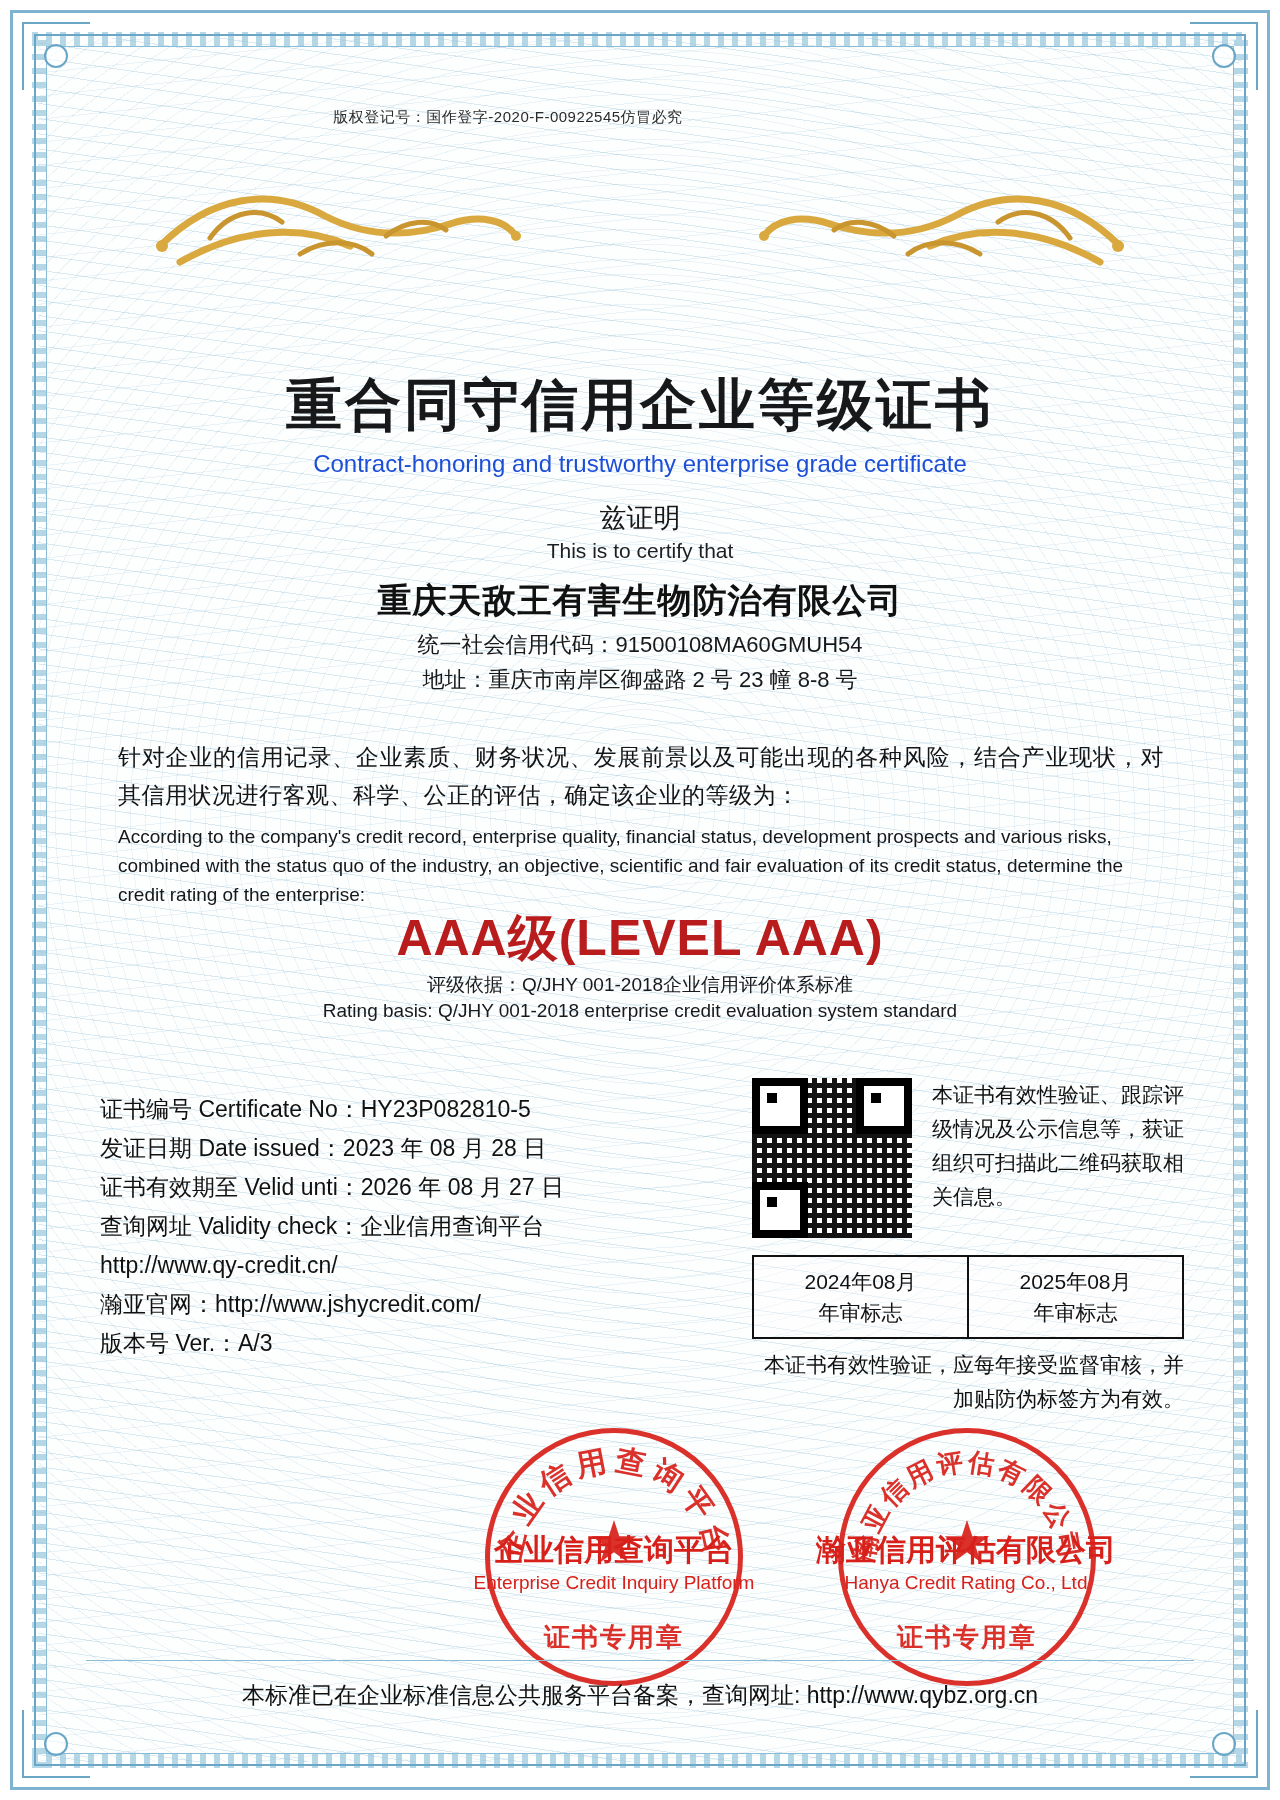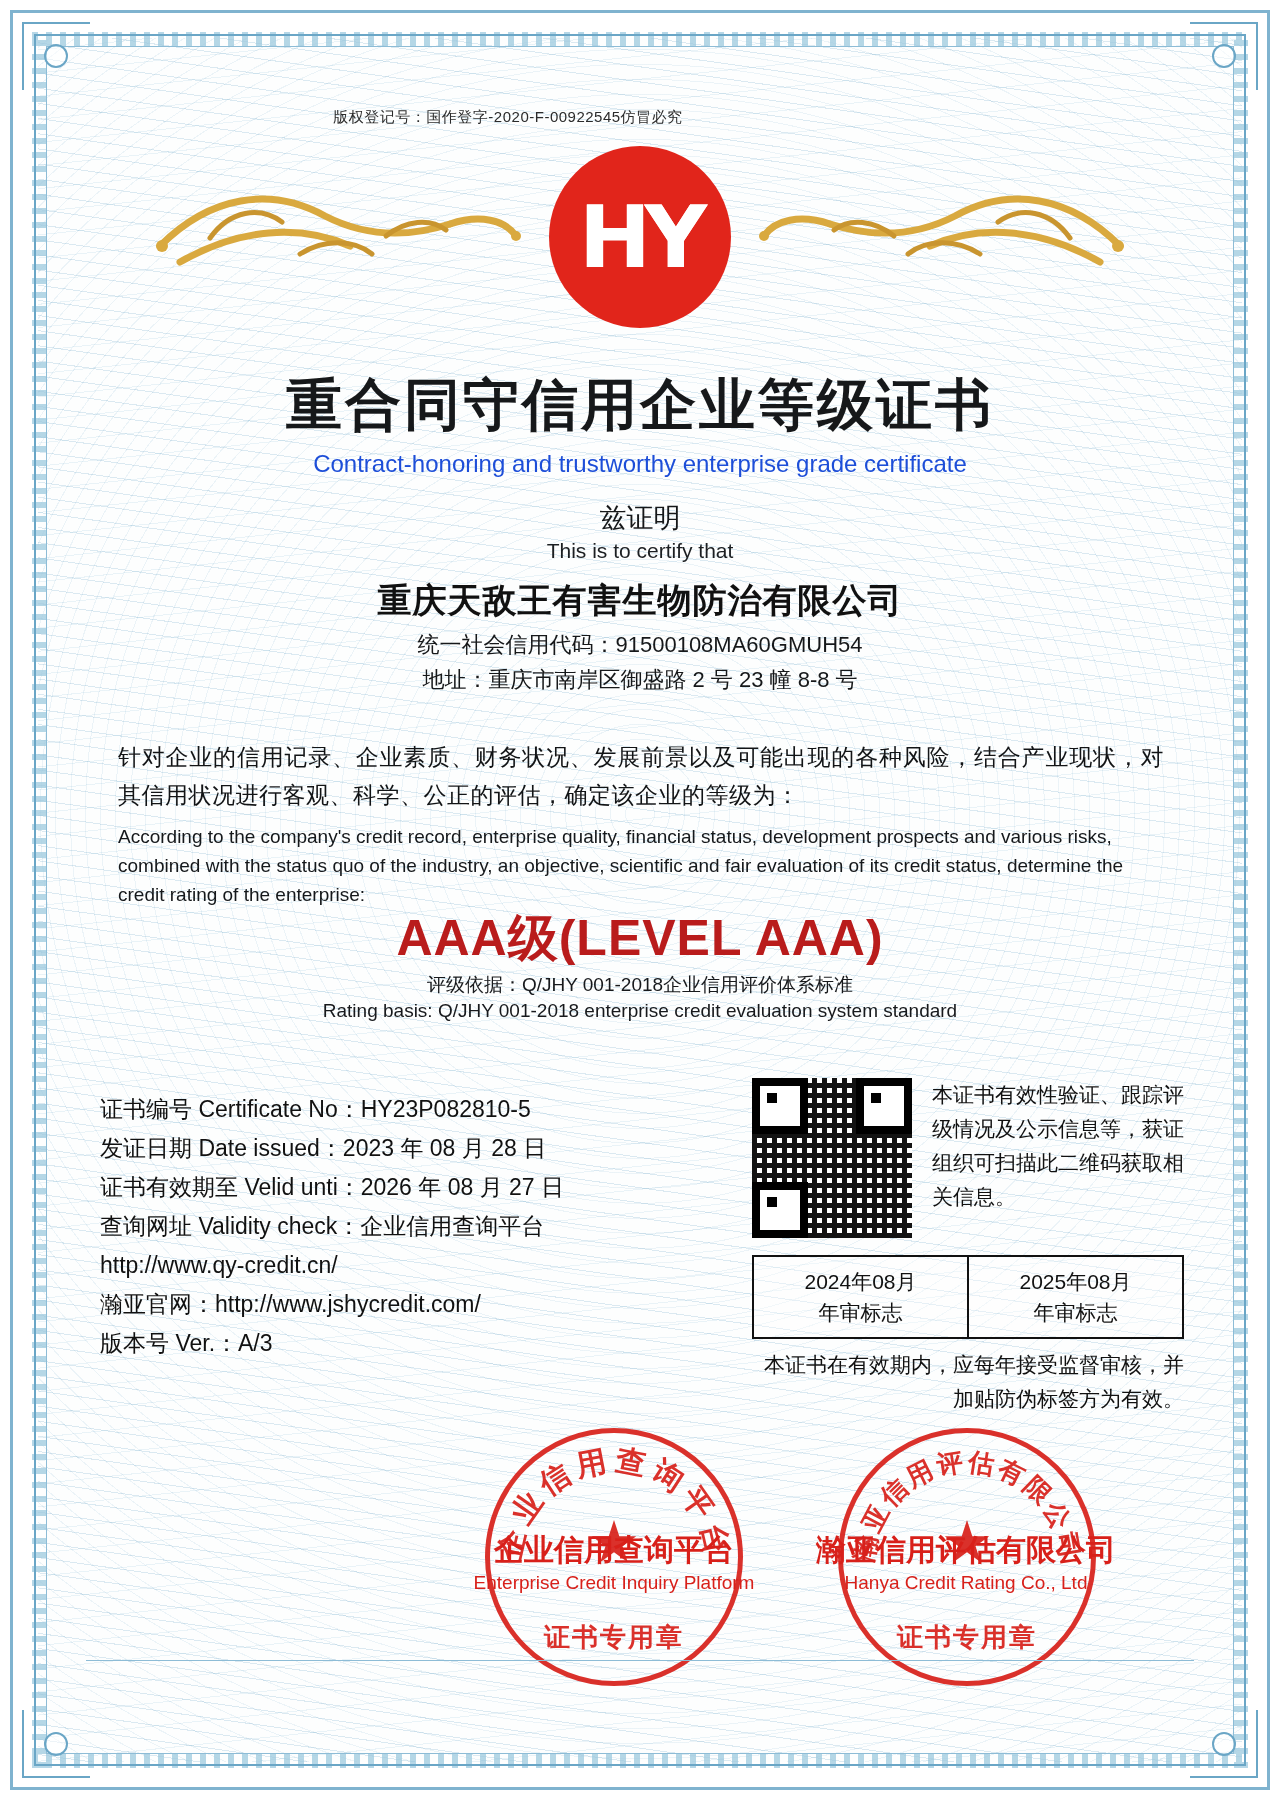--- a/index.html
+++ b/index.html
@@ -327,23 +327,20 @@
             <path d="M150 78 C 175 62, 205 64, 222 78"></path>
             <path d="M236 60 C 256 44, 280 42, 296 54"></path>
           </g>
           <g fill="#d9a93f">
             <circle cx="12" cy="70" r="6"></circle>
             <circle cx="366" cy="60" r="5"></circle>
           </g>
         </svg>
       </div>
 
-      <div class="logo">
-        <span class="hy">HY</span>
-      </div>
     </div>
 
     <div class="title-cn">重合同守信用企业等级证书</div>
     <div class="title-en">Contract-honoring and trustworthy enterprise grade certificate</div>
 
     <div class="certify-cn">兹证明</div>
     <div class="certify-en">This is to certify that</div>
 
     <div class="company">重庆天敌王有害生物防治有限公司</div>
     <div class="usci">
@@ -391,21 +388,21 @@
       <div class="stamp-box">
         <span>2024年08月</span>
         <span>年审标志</span>
       </div>
       <div class="stamp-box">
         <span>2025年08月</span>
         <span>年审标志</span>
       </div>
     </div>
 
-    <div class="note-right">本证书在有效期内，应每年接受监督审核，并加贴防伪标签方为有效。</div>
+    <div class="note-right">本证书有效性验证，应每年接受监督审核，并加贴防伪标签方为有效。</div>
 
     <div class="seal left">
       <svg class="arc" viewBox="0 0 248 248" aria-hidden="true">
         <defs>
           <path id="arc1" d="M 30 132 A 94 94 0 0 1 218 132"></path>
         </defs>
         <text font-size="30" font-weight="bold" fill="#d8201a" letter-spacing="6" font-family="'Liberation Sans',sans-serif">
           <textPath href="#arc1" startOffset="50%" text-anchor="middle">企业信用查询平台</textPath>
         </text>
       </svg>
@@ -425,15 +422,16 @@
       <div class="star">★</div>
       <div class="bottom-text">证书专用章</div>
     </div>
 
     <div class="org-cn org1-cn">企业信用查询平台</div>
     <div class="org-en org1-en">Enterprise Credit Inquiry Platform</div>
     <div class="org-cn org2-cn">瀚亚信用评估有限公司</div>
     <div class="org-en org2-en">Hanya Credit Rating Co., Ltd</div>
 
     <div class="footer-rule"></div>
+    <div class="footer">本标准已在企业标准信息公共服务平台备案，查询网址: http://www.qybz.org.cn</div>
 
   </div>
 </div>
 
 </body></html>

